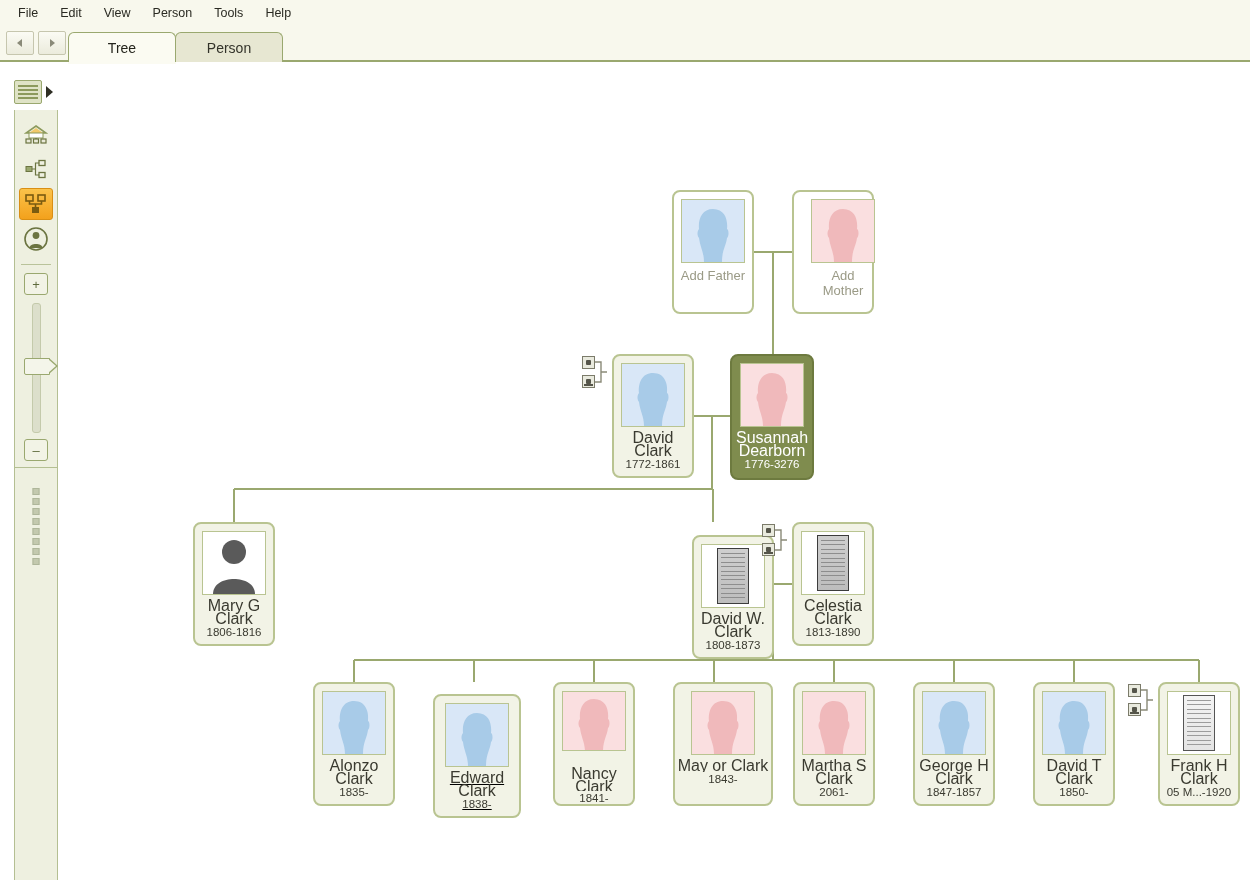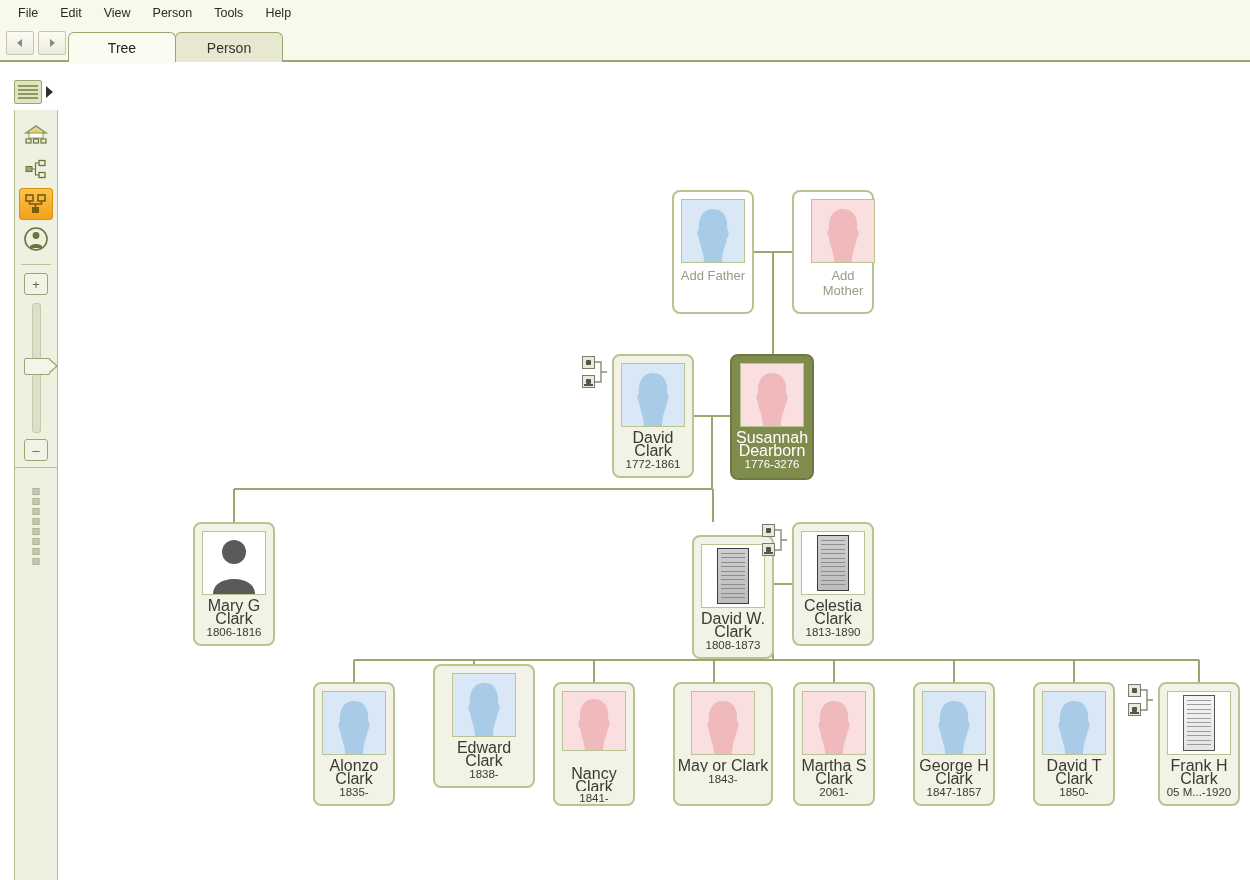--- a/index.html
+++ b/index.html
@@ -472,21 +472,21 @@
         </div>
         <div class="node" style="left: 255px; top: 618px; width: 82px; height: 124px;">
           <div class="thumb male">
             <svg width="62" height="62" viewBox="0 0 62 62">
               <path d="M40,62 C40,50 44,46 45,38 C47,36 47,30 45,29 C46,20 43,9 31,9 C20,9 16,19 17,29 C15,31 15,36 17,38 C18,47 22,52 22,62 Z" fill="#a8cbe8"></path>
             </svg>
           </div>
           <div class="nlabel" style="white-space: pre-line;">Alonzo Clark</div>
           <div class="ndate">1835-</div>
         </div>
-        <div class="node" style="left: 375px; top: 600px; width: 102px; height: 124px;">
+        <div class="node" style="left: 375px; top: 630px; width: 88px; height: 124px; text-decoration: underline;">
           <div class="thumb male">
             <svg width="62" height="62" viewBox="0 0 62 62">
               <path d="M40,62 C40,50 44,46 45,38 C47,36 47,30 45,29 C46,20 43,9 31,9 C20,9 16,19 17,29 C15,31 15,36 17,38 C18,47 22,52 22,62 Z" fill="#a8cbe8"></path>
             </svg>
           </div>
           <div class="nlabel" style="white-space: pre-line;">Edward
 Clark</div>
           <div class="ndate">1838-</div>
         </div>
         <div class="node" style="left: 495px; top: 618px; width: 82px; height: 124px;">

